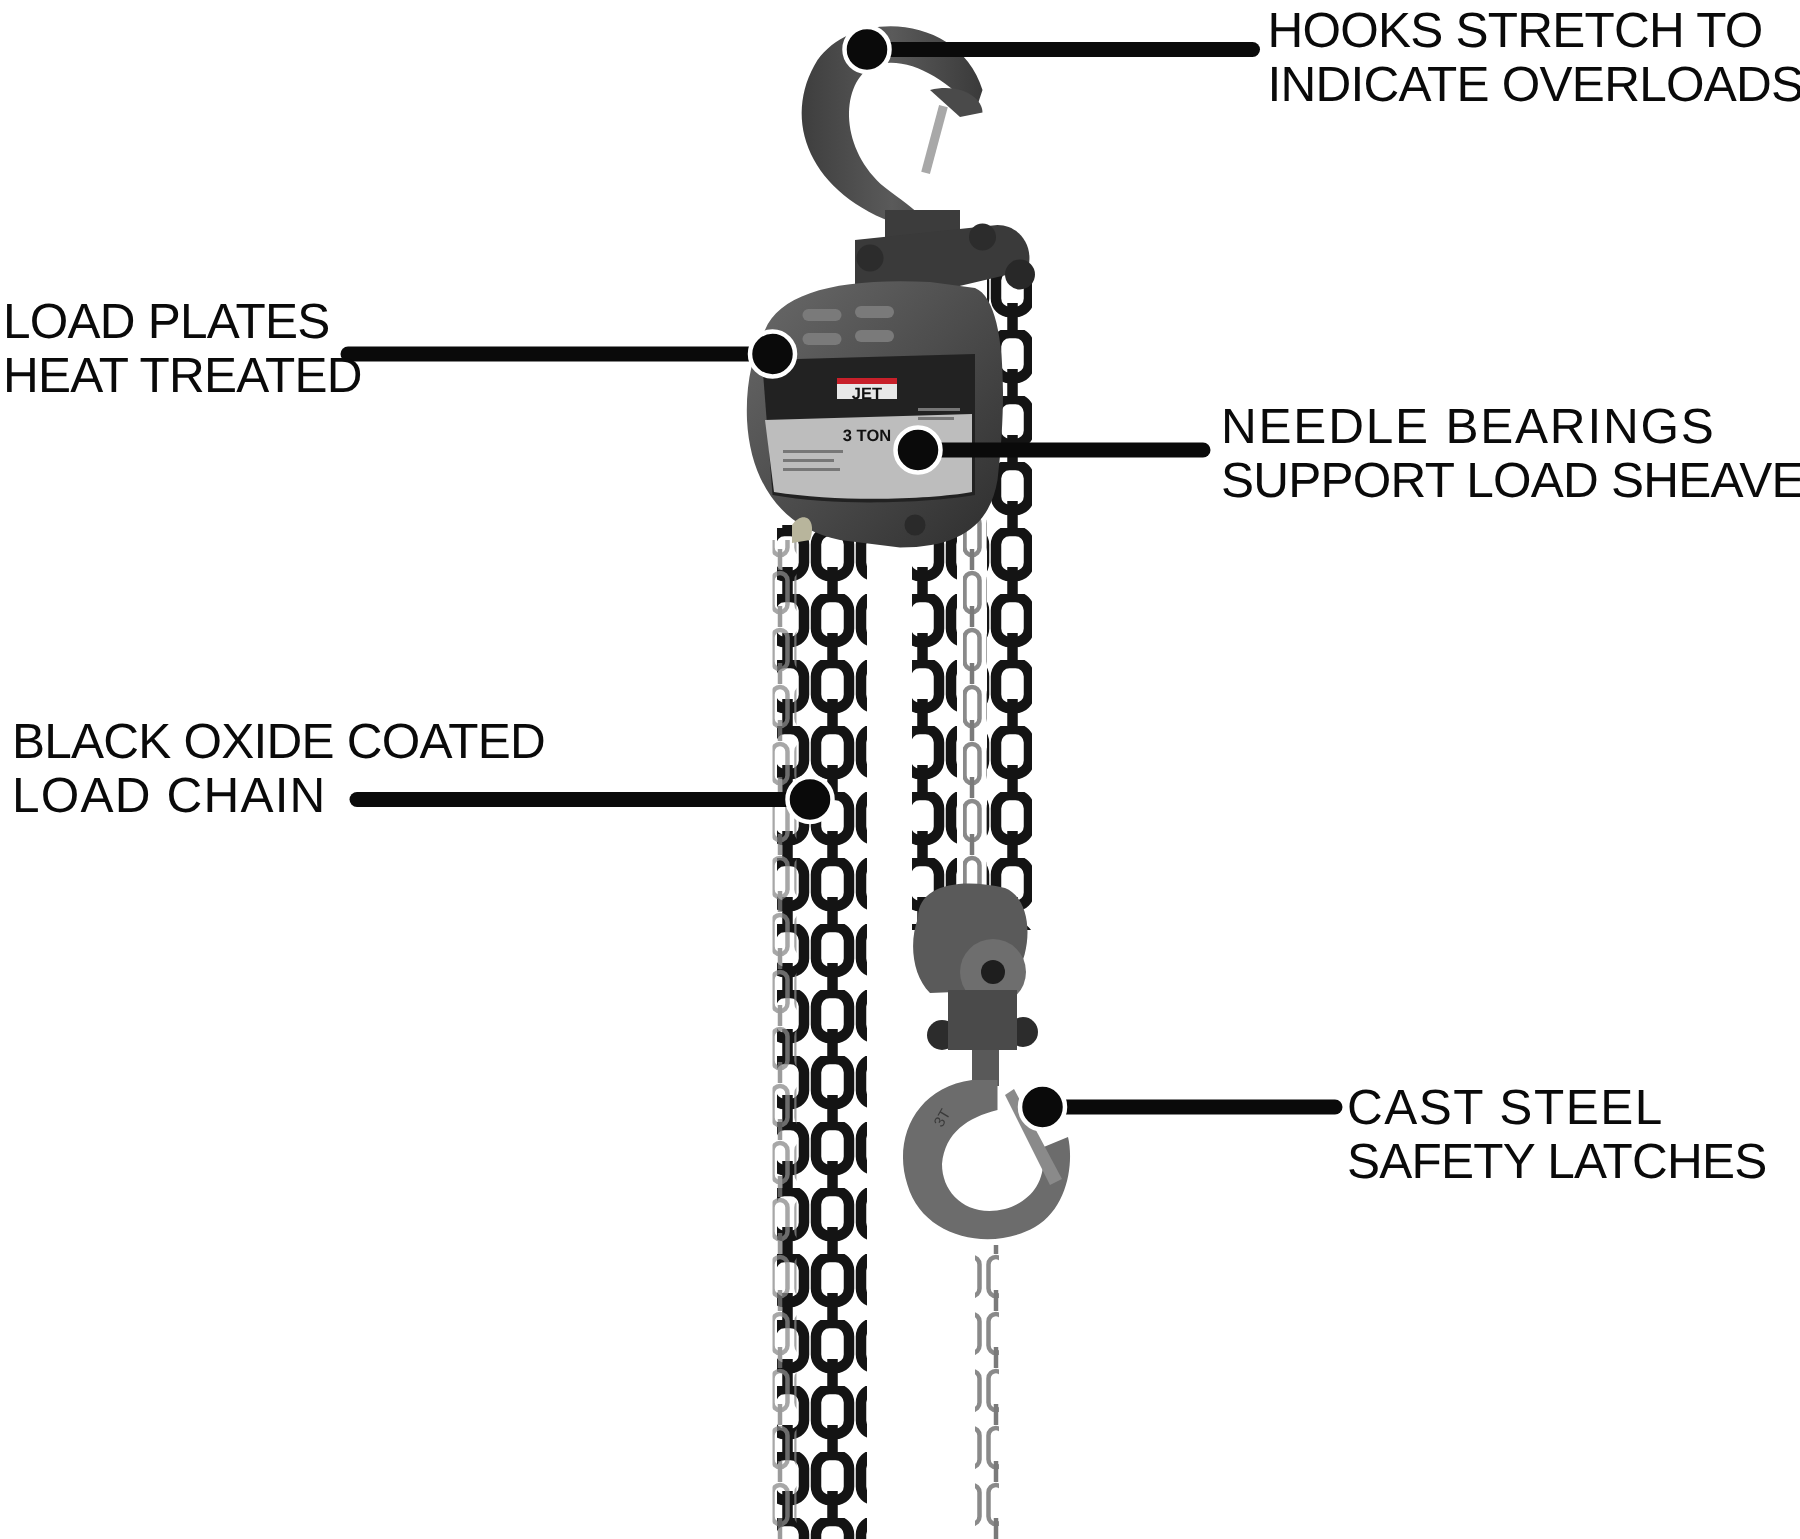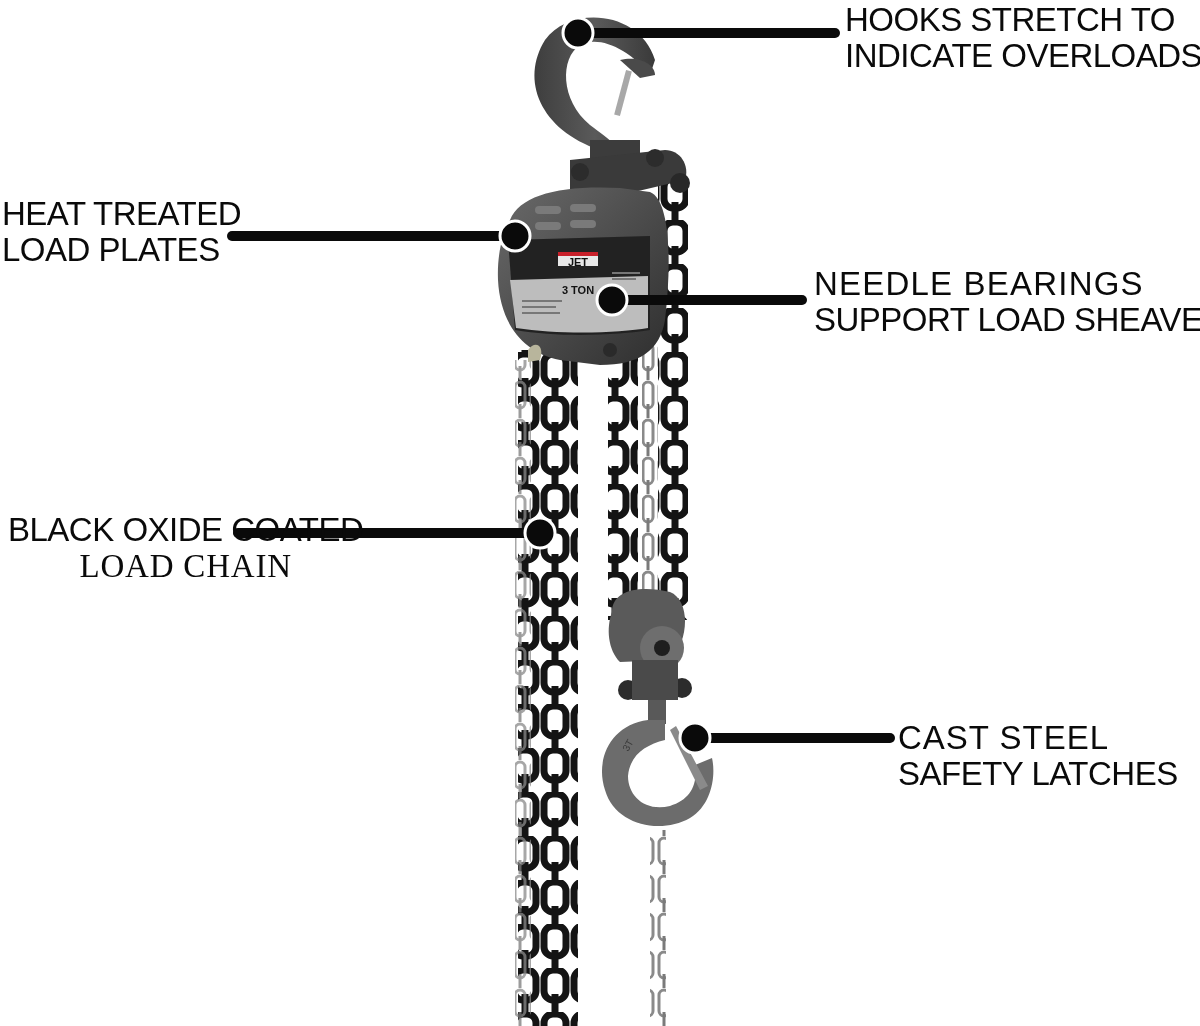--- a/index.html
+++ b/index.html
@@ -116,32 +116,32 @@
       <circle cx="695" cy="738" r="15" fill="#0a0a0a" stroke="#ffffff" stroke-width="3"></circle>
     </g>
   </svg>
 
   <div class="label" style="left:845px; top:2px;">
     <span>HOOKS STRETCH TO</span>
     <span>INDICATE OVERLOADS</span>
   </div>
 
   <div class="label" style="left:2px; top:196px;">
+    <span>LOAD PLATES</span>
     <span>HEAT TREATED</span>
-    <span>LOAD PLATES</span>
   </div>
 
   <div class="label" style="left:814px; top:266px;">
     <span class="wide" style="letter-spacing:1.2px;">NEEDLE BEARINGS</span>
     <span>SUPPORT LOAD SHEAVE</span>
   </div>
 
-  <div class="label" style="left:8px; top:512px;text-align:center;">
+  <div class="label" style="left:8px; top:476px;">
     <span>BLACK OXIDE COATED</span>
-    <span style="letter-spacing:0.8px;font-family:Liberation Serif, serif;">LOAD CHAIN</span>
+    <span style="letter-spacing:0.8px;">LOAD CHAIN</span>
   </div>
 
   <div class="label" style="left:898px; top:704px;margin-top:16px;">
     <span style="letter-spacing:1px;">CAST STEEL</span>
     <span>SAFETY LATCHES</span>
   </div>
 
 </div>
 
 </body></html>

